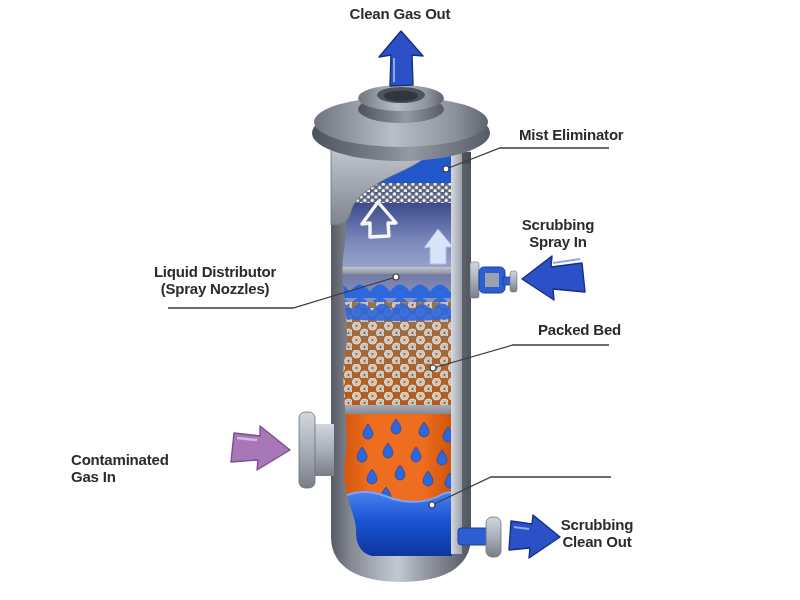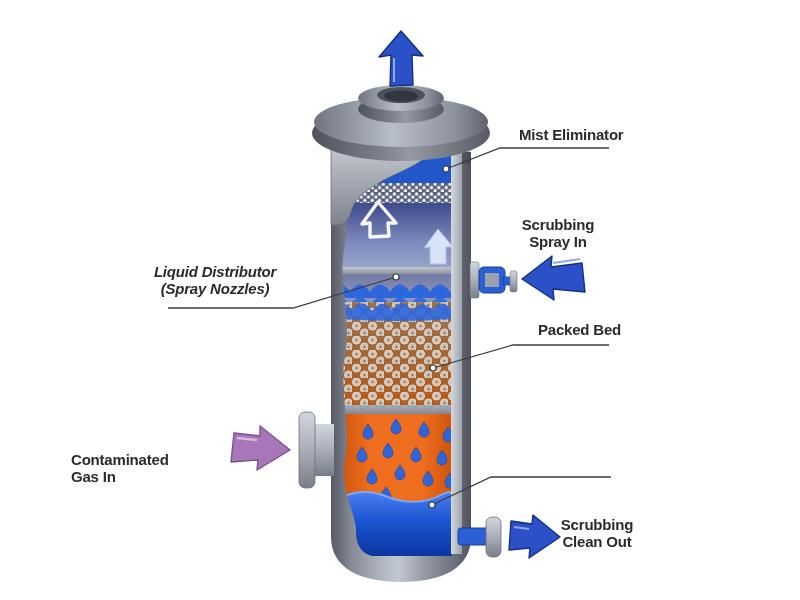--- a/index.html
+++ b/index.html
@@ -212,31 +212,34 @@
     <polyline points="432,505 491,477 611,477"></polyline>
   </g>
   <g fill="#ffffff" stroke="#3a3d42" stroke-width="1.2">
     <circle cx="446" cy="169" r="3"></circle>
     <circle cx="396" cy="277" r="3"></circle>
     <circle cx="433" cy="368" r="3"></circle>
     <circle cx="432" cy="505" r="3"></circle>
   </g>
 </svg>
 
+<div class="lbl ta-c" style="left:300px; top:5px; width:200px;">
+  <span>Clean Gas Out</span>
+</div>
 
 <div class="lbl ta-l" style="left:519px; top:126px;">
   <span>Mist Eliminator</span>
 </div>
 
 <div class="lbl ta-c" style="left:498px; top:216px; width:120px;">
   <span>Scrubbing</span><br>
   <span>Spray In</span>
 </div>
 
-<div class="lbl ta-c" style="left:115px; top:263px; width:200px;font-style:italic;">
+<div class="lbl ta-c" style="left:115px; top:263px; width:200px;">
   <span>Liquid Distributor</span><br>
   <span>(Spray Nozzles)</span>
 </div>
 
 <div class="lbl ta-l" style="left:538px; top:321px;">
   <span>Packed Bed</span>
 </div>
 
 <div class="lbl ta-r" style="left:71px; top:429px; width:150px;">
   <span>Contaminated</span><br>

